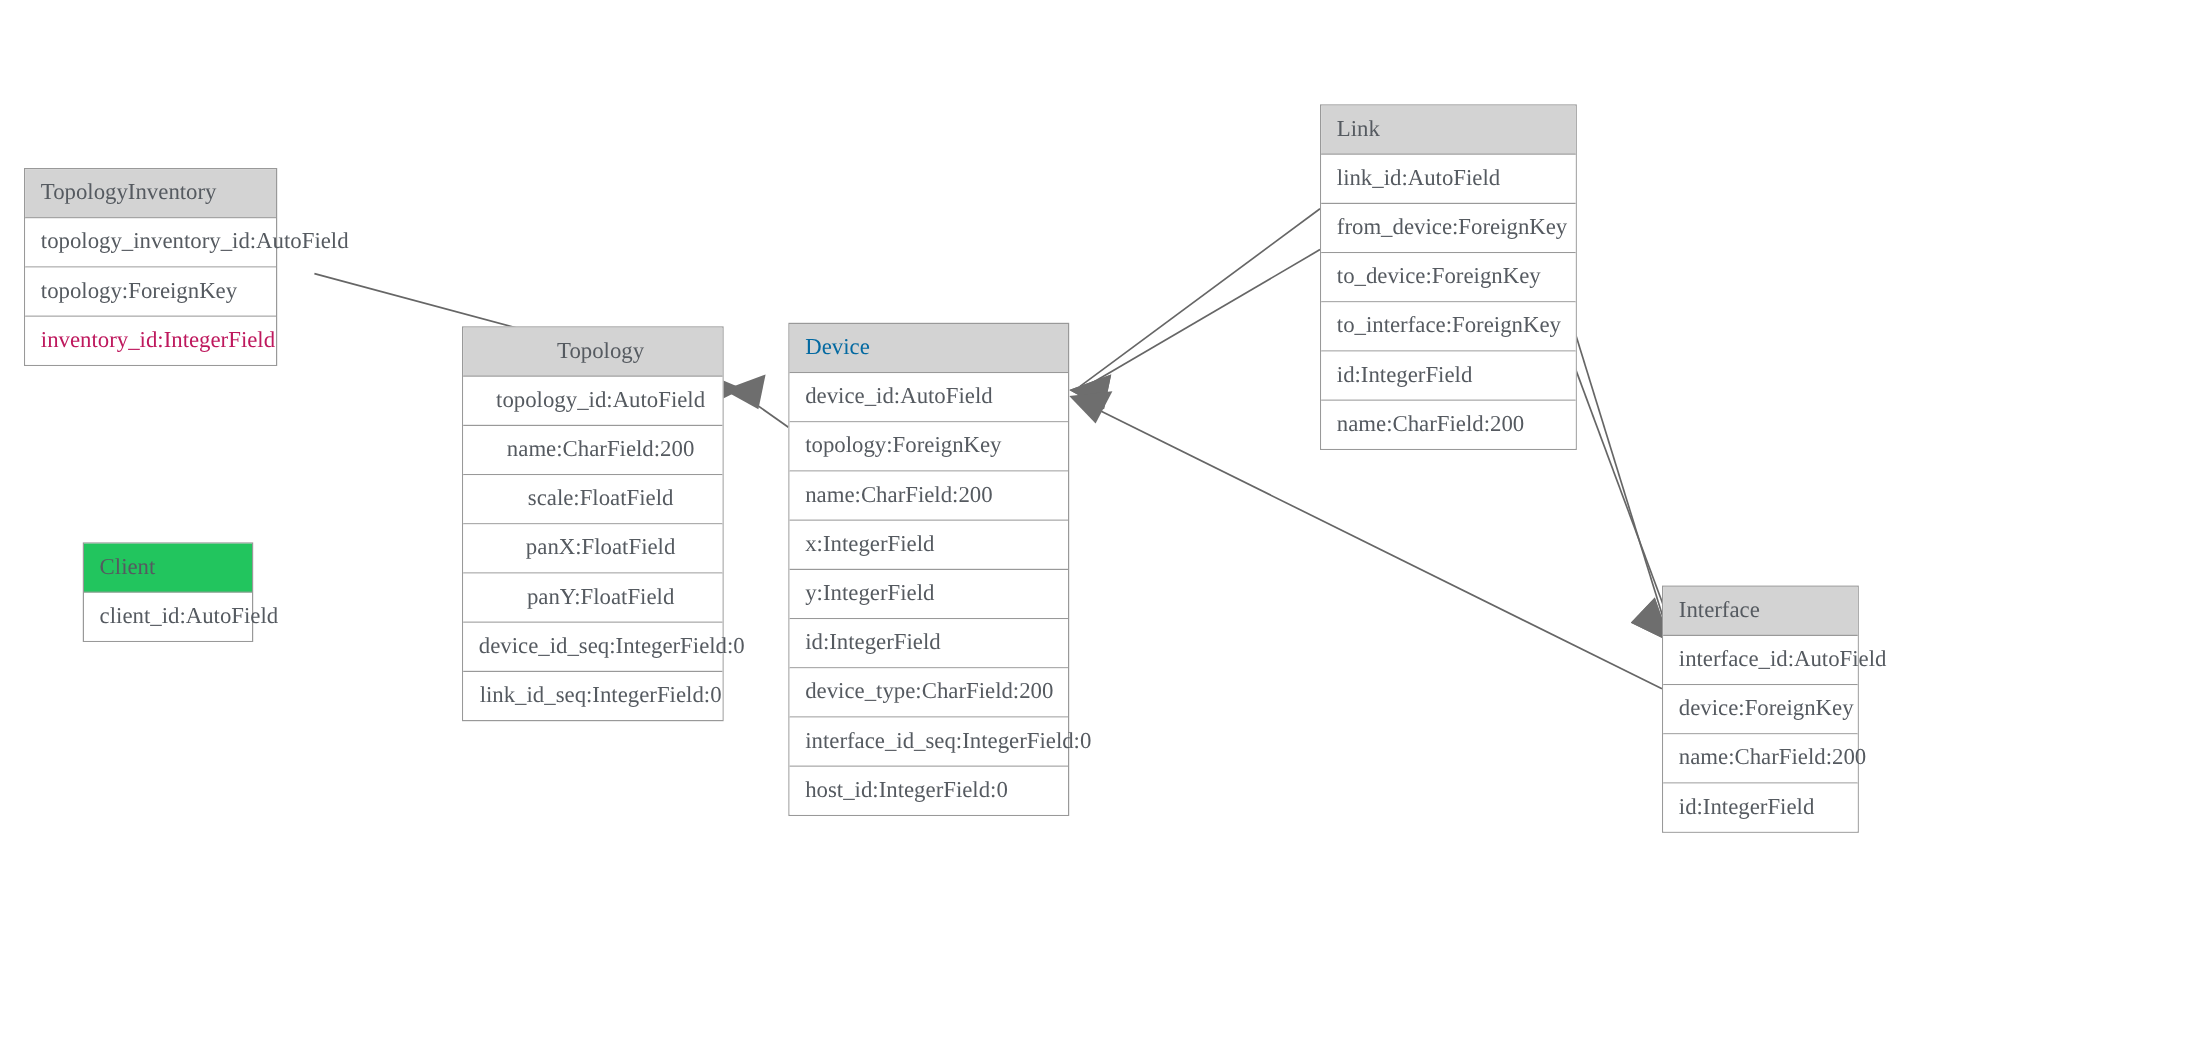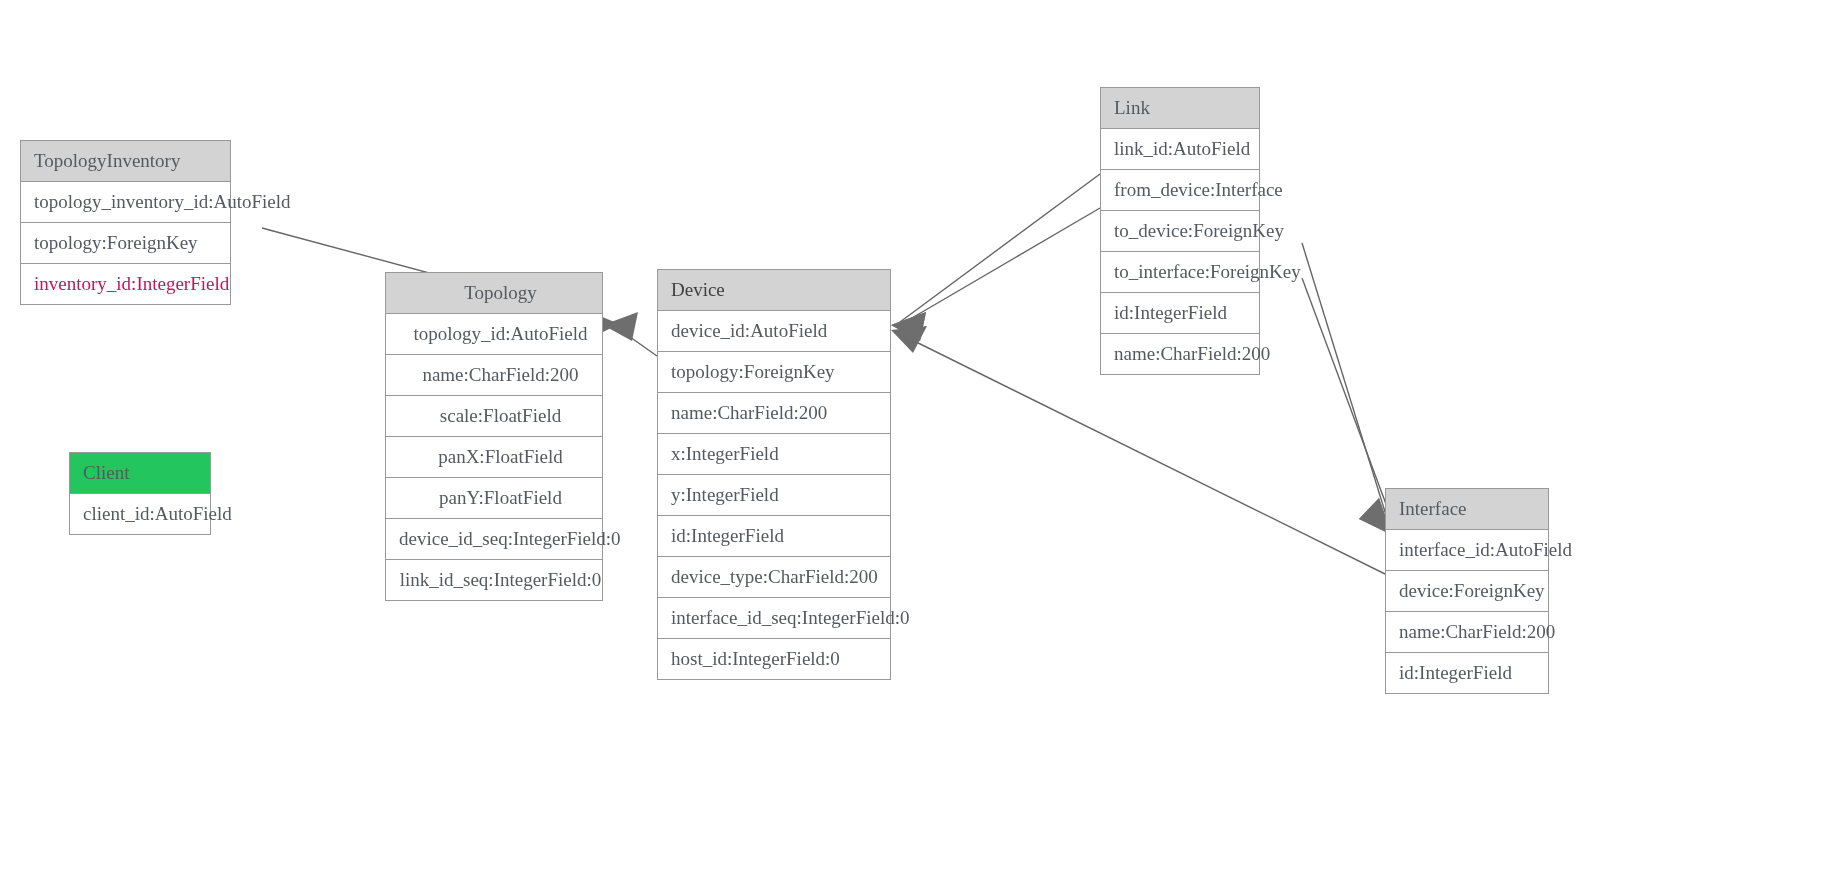--- a/index.html
+++ b/index.html
@@ -102,39 +102,39 @@
         <div class="entity-title" style="background: rgb(211, 211, 211); color: rgb(85, 90, 96); border-bottom-color: rgb(153, 153, 153);">Topology</div>
         <div class="entity-field" style="color: rgb(85, 90, 96); border-bottom-color: rgb(153, 153, 153);">topology_id:AutoField</div>
         <div class="entity-field" style="color: rgb(85, 90, 96); border-bottom-color: rgb(153, 153, 153);">name:CharField:200</div>
         <div class="entity-field" style="color: rgb(85, 90, 96); border-bottom-color: rgb(153, 153, 153);">scale:FloatField</div>
         <div class="entity-field" style="color: rgb(85, 90, 96); border-bottom-color: rgb(153, 153, 153);">panX:FloatField</div>
         <div class="entity-field" style="color: rgb(85, 90, 96); border-bottom-color: rgb(153, 153, 153);">panY:FloatField</div>
         <div class="entity-field" style="color: rgb(85, 90, 96); border-bottom-color: rgb(153, 153, 153);">device_id_seq:IntegerField:0</div>
         <div class="entity-field" style="color: rgb(85, 90, 96); border-bottom-color: rgb(153, 153, 153);">link_id_seq:IntegerField:0</div>
       </div>
       <div class="entity" style="left: 657px; top: 269px; width: 234px; border-color: rgb(153, 153, 153);">
-        <div class="entity-title" style="background: rgb(211, 211, 211); color: #404040; border-bottom-color: rgb(153, 153, 153);">Device</div>
+        <div class="entity-title" style="background: rgb(211, 211, 211); color: #0369a1; border-bottom-color: rgb(153, 153, 153);">Device</div>
         <div class="entity-field" style="color: rgb(85, 90, 96); border-bottom-color: rgb(153, 153, 153);">device_id:AutoField</div>
         <div class="entity-field" style="color: rgb(85, 90, 96); border-bottom-color: rgb(153, 153, 153);">topology:ForeignKey</div>
         <div class="entity-field" style="color: rgb(85, 90, 96); border-bottom-color: rgb(153, 153, 153);">name:CharField:200</div>
         <div class="entity-field" style="color: rgb(85, 90, 96); border-bottom-color: rgb(153, 153, 153);">x:IntegerField</div>
         <div class="entity-field" style="color: rgb(85, 90, 96); border-bottom-color: rgb(153, 153, 153);">y:IntegerField</div>
         <div class="entity-field" style="color: rgb(85, 90, 96); border-bottom-color: rgb(153, 153, 153);">id:IntegerField</div>
         <div class="entity-field" style="color: rgb(85, 90, 96); border-bottom-color: rgb(153, 153, 153);">device_type:CharField:200</div>
         <div class="entity-field" style="color: rgb(85, 90, 96); border-bottom-color: rgb(153, 153, 153);">interface_id_seq:IntegerField:0</div>
         <div class="entity-field" style="color: rgb(85, 90, 96); border-bottom-color: rgb(153, 153, 153);">host_id:IntegerField:0</div>
       </div>
       <div class="entity" style="left: 69px; top: 452px; width: 142px; border-color: rgb(153, 153, 153);">
         <div class="entity-title" style="background: #22c55e; color: rgb(85, 90, 96); border-bottom-color: rgb(153, 153, 153);">Client</div>
         <div class="entity-field" style="color: rgb(85, 90, 96); border-bottom-color: rgb(153, 153, 153);">client_id:AutoField</div>
       </div>
-      <div class="entity" style="left: 1100px; top: 87px; width: 160px; border-color: rgb(153, 153, 153);">
+      <div class="entity" style="left: 1100px; top: 87px; width: 214px; border-color: rgb(153, 153, 153);">
         <div class="entity-title" style="background: rgb(211, 211, 211); color: rgb(85, 90, 96); border-bottom-color: rgb(153, 153, 153);">Link</div>
         <div class="entity-field" style="color: rgb(85, 90, 96); border-bottom-color: rgb(153, 153, 153);">link_id:AutoField</div>
-        <div class="entity-field" style="color: rgb(85, 90, 96); border-bottom-color: rgb(153, 153, 153);">from_device:Interface</div>
+        <div class="entity-field" style="color: rgb(85, 90, 96); border-bottom-color: rgb(153, 153, 153);">from_device:ForeignKey</div>
         <div class="entity-field" style="color: rgb(85, 90, 96); border-bottom-color: rgb(153, 153, 153);">to_device:ForeignKey</div>
         <div class="entity-field" style="color: rgb(85, 90, 96); border-bottom-color: rgb(153, 153, 153);">to_interface:ForeignKey</div>
         <div class="entity-field" style="color: rgb(85, 90, 96); border-bottom-color: rgb(153, 153, 153);">id:IntegerField</div>
         <div class="entity-field" style="color: rgb(85, 90, 96); border-bottom-color: rgb(153, 153, 153);">name:CharField:200</div>
       </div>
       <div class="entity" style="left: 1385px; top: 488px; width: 164px; border-color: rgb(153, 153, 153);">
         <div class="entity-title" style="background: rgb(211, 211, 211); color: rgb(85, 90, 96); border-bottom-color: rgb(153, 153, 153);">Interface</div>
         <div class="entity-field" style="color: rgb(85, 90, 96); border-bottom-color: rgb(153, 153, 153);">interface_id:AutoField</div>
         <div class="entity-field" style="color: rgb(85, 90, 96); border-bottom-color: rgb(153, 153, 153);">device:ForeignKey</div>
         <div class="entity-field" style="color: rgb(85, 90, 96); border-bottom-color: rgb(153, 153, 153);">name:CharField:200</div>

